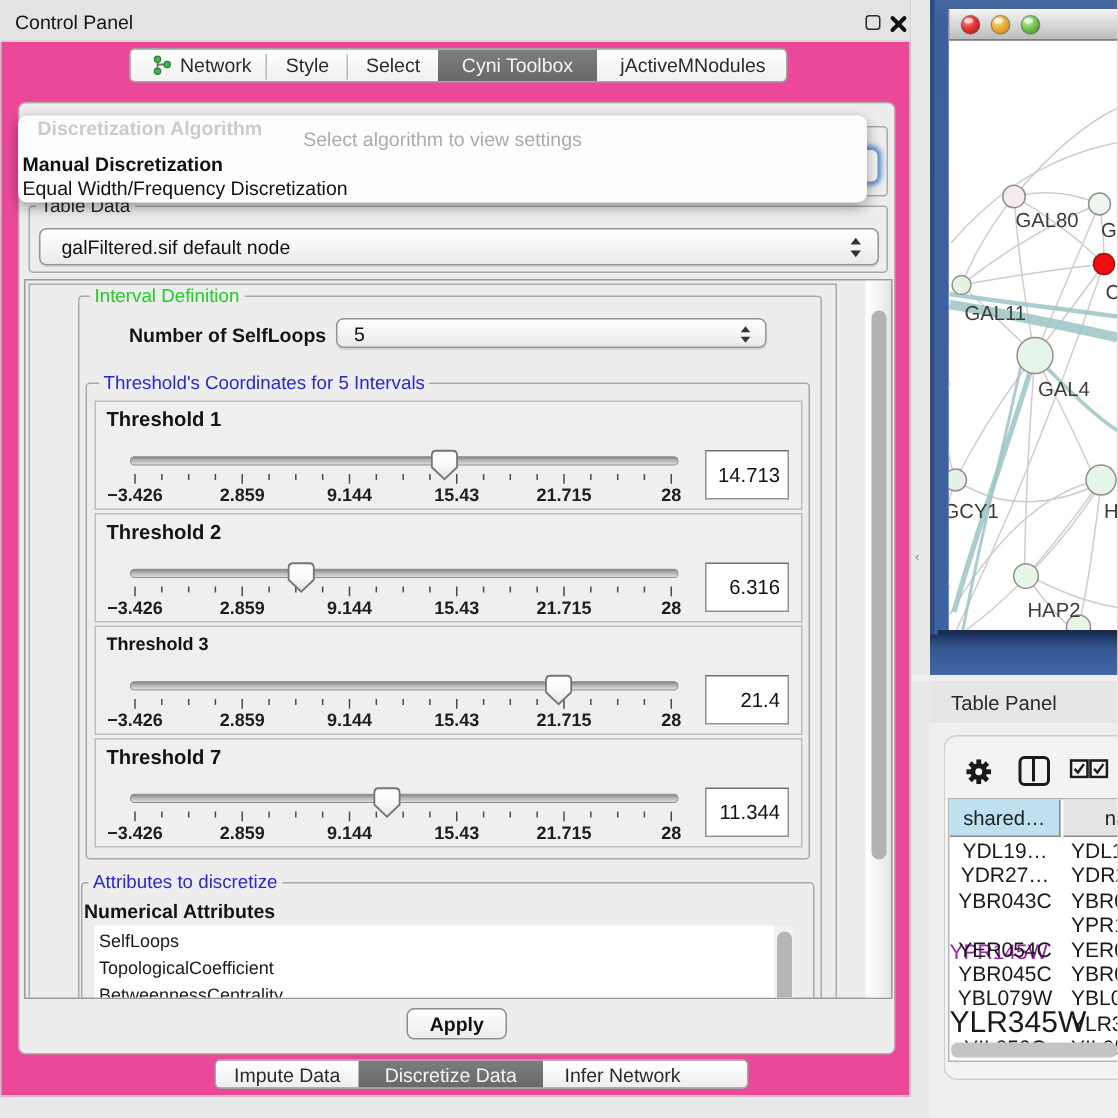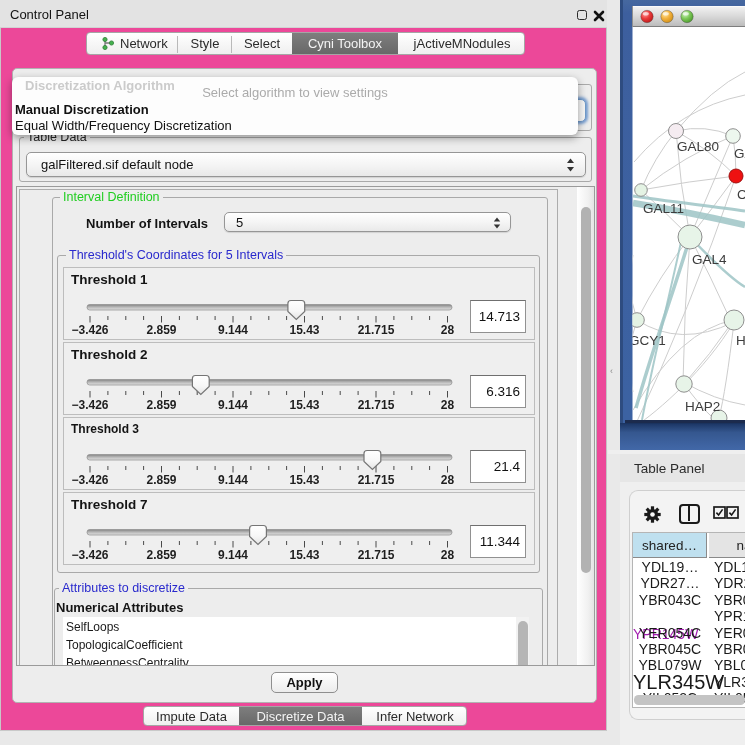--- a/index.html
+++ b/index.html
@@ -45,21 +45,21 @@
 <div class="grp" style="left:19px;top:137px;width:573px;height:45px"></div>
 <div class="gt" style="left:24px;top:131px;background:#EDEDED;color:#262626">Table Data</div>
 <div class="combo" style="left:26px;top:152px;width:560px;height:25px;line-height:24px;padding-left:14px">galFiltered.sif default node<svg width="9" height="14" viewBox="0 0 9 14" style="position:absolute;right:10px;top:5px">
           <path d="M4.5,0.5 L8,5 L1,5 Z" fill="#333"></path>
           <path d="M4.5,13.5 L8,9 L1,9 Z" fill="#333"></path>
         </svg></div>
 <div class="a" style="left:16px;top:186px;width:579px;height:480px;border:1px solid #9A9A9A;background:#EDEDED;overflow:hidden">
 <div class="a" style="left:2px;top:2px;width:539px;height:600px;border:1px solid #ACACAC"></div>
 <div class="grp" style="left:35px;top:10px;width:496px;height:600px"></div>
 <div class="gt" style="left:43px;top:4px;color:#21CE21">Interval Definition</div>
-<div class="a bold" style="left:69px;top:29px;font-size:13px;color:#141414">Number of Intervals</div>
+<div class="a bold" style="left:69px;top:29px;font-size:13px;color:#141414">Number of SelfLoops</div>
 <div class="combo" style="left:207px;top:25px;width:287px;height:20px;line-height:19px;padding-left:11px">5<svg width="8" height="12" viewBox="0 0 8 12" style="position:absolute;right:9px;top:4px">
             <path d="M4,0.5 L7.2,4.5 L0.8,4.5 Z" fill="#333"></path>
             <path d="M4,11.5 L7.2,7.5 L0.8,7.5 Z" fill="#333"></path>
           </svg></div>
 <div class="grp" style="left:40px;top:68px;width:483px;height:318px"></div>
 <div class="gt" style="left:49px;top:62px;color:#2929CD">Threshold's Coordinates for 5 Intervals</div>
 <div class="a" style="left:46px;top:80px;width:472px;height:73px;border:1px solid #BDBDBD;background:#EFEFEF"></div>
 <div class="a bold" style="left:54px;top:85px;font-size:13.5px;color:#141414">Threshold 1</div>
 <svg class="a" style="left:46px;top:80px" width="472" height="73" viewBox="0 0 472 73">
           <defs>
@@ -170,21 +170,21 @@
           <div style="padding:2.5px 0 0 3px;height:18.4px">SelfLoops</div>
           <div style="padding:2.5px 0 0 3px;height:18.4px">TopologicalCoefficient</div>
           <div style="padding:2.5px 0 0 3px;height:18.4px">BetweennessCentrality</div>
         </div>
 <div class="a" style="left:499px;top:430px;width:13px;height:260px;background:#F2F2F2"></div>
 <div class="a" style="left:500.5px;top:434px;width:10px;height:230px;background:#B5B5B5;border-radius:5px"></div>
 <div class="a" style="left:560px;top:0;width:18px;height:480px;background:linear-gradient(90deg,#FFFFFF,#F1F1F1 60%,#E2E2E2)"></div>
 <div class="a" style="left:563.5px;top:20px;width:10px;height:366px;background:#B2B2B2;border-radius:5px"></div>
 </div>
 <div class="a" style="left:271px;top:672px;width:67px;height:21px;border:1px solid #8F8F8F;border-radius:5px;background:linear-gradient(180deg,#FFFFFF,#ECECEC);color:#111;text-align:center;line-height:19px;font-size:13px;font-weight:bold">Apply</div>
-<div class="a" style="left:143px;top:706px;width:324px;height:20px;border:1px solid #A5A5A5;border-radius:4px;background:linear-gradient(180deg,#FFFFFF,#EFEFEF);overflow:hidden">
+<div class="a" style="left:143px;top:706px;width:356px;height:20px;border:1px solid #A5A5A5;border-radius:4px;background:linear-gradient(180deg,#FFFFFF,#EFEFEF);overflow:hidden">
 <div class="tabseg" style="left:0;width:95px">Impute Data</div>
 <div class="tabseg dark" style="left:95px;width:123px">Discretize Data</div>
 <div class="tabseg" style="left:218px;width:106px">Infer Network</div>
 </div>
 </div>
 <div class="a" style="left:12px;top:77px;width:566px;height:58px;background:#FDFDFD;border-radius:6px;box-shadow:0 3px 9px rgba(0,0,0,0.38);overflow:hidden">
 <div class="a bold" style="left:13px;top:1px;font-size:13px;color:#CBCBCB">Discretization Algorithm</div>
 <div class="a" style="left:0;top:8px;width:566px;text-align:center;font-size:13px;color:#ABABAB">Select algorithm to view settings</div>
 <div class="a bold" style="left:3px;top:25px;font-size:13px;color:#111">Manual Discretization</div>
 <div class="a" style="left:3px;top:41px;font-size:13px;color:#111">Equal Width/Frequency Discretization</div>

